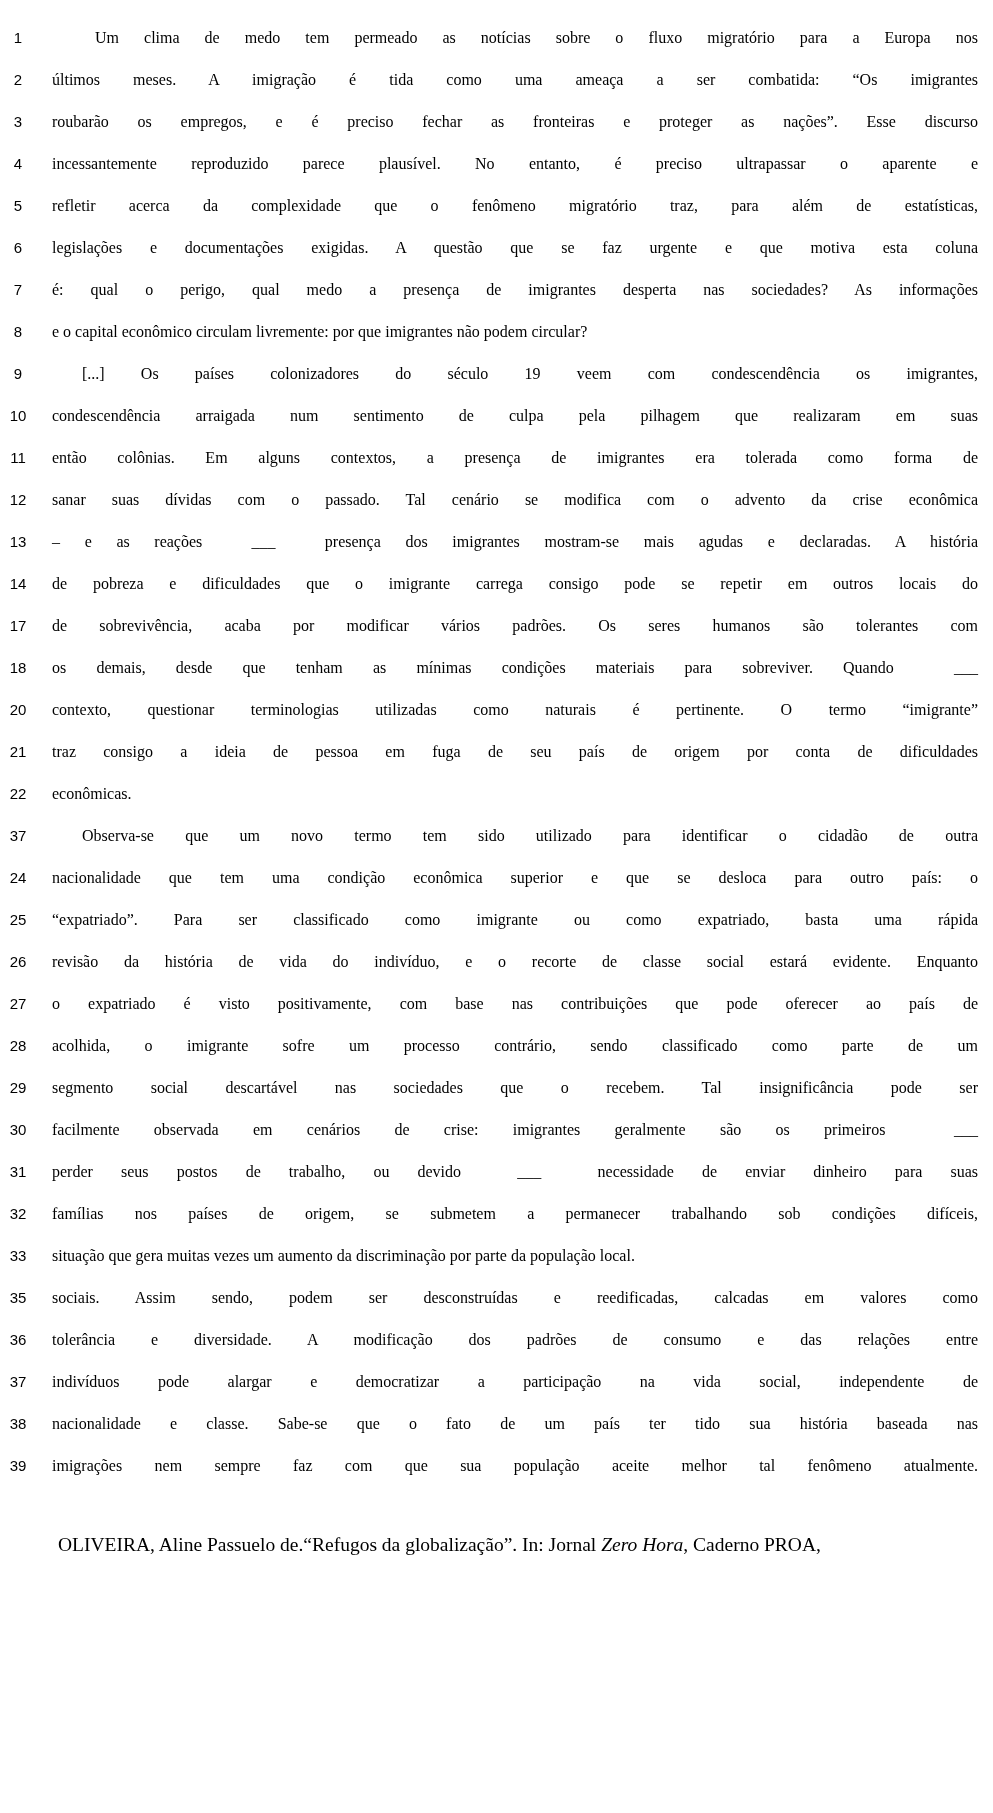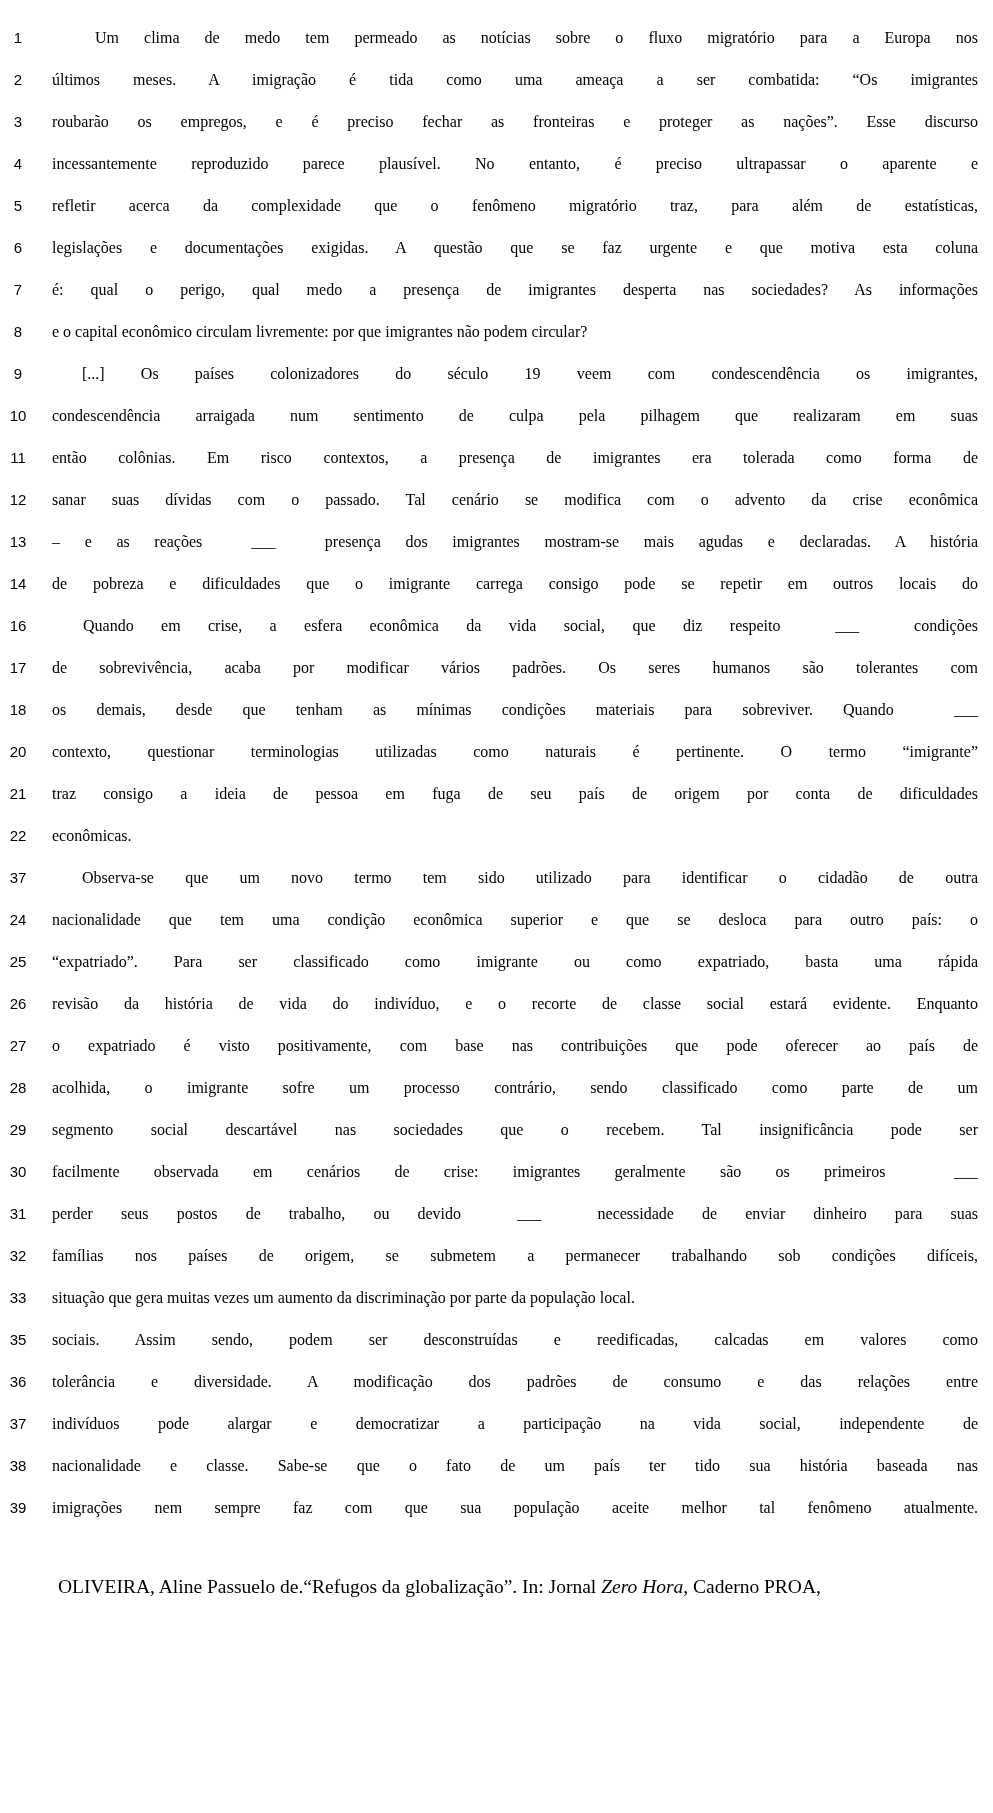--- a/index.html
+++ b/index.html
@@ -108,43 +108,39 @@
     <div class="txt" style="text-indent: 30px;">[...] Os países colonizadores do século 19 veem com condescendência os imigrantes,</div>
   </div>
 
   <div class="row">
     <div class="num">10</div>
     <div class="txt">condescendência arraigada num sentimento de culpa pela pilhagem que realizaram em suas</div>
   </div>
 
   <div class="row">
     <div class="num">11</div>
-    <div class="txt">então colônias. Em risco contextos, a presença de imigrantes era tolerada como forma de</div>
+    <div class="txt">então colônias. Em alguns contextos, a presença de imigrantes era tolerada como forma de</div>
   </div>
 
   <div class="row">
     <div class="num">12</div>
     <div class="txt">sanar suas dívidas com o passado. Tal cenário se modifica com o advento da crise econômica</div>
   </div>
 
   <div class="row">
     <div class="num">13</div>
     <div class="txt">– e as reações &nbsp;___&nbsp; presença dos imigrantes mostram-se mais agudas e declaradas. A história</div>
   </div>
 
   <div class="row">
     <div class="num">14</div>
     <div class="txt">de pobreza e dificuldades que o imigrante carrega consigo pode se repetir em outros locais do</div>
   </div>
 
 
-  <div class="row">
-    <div class="num">16</div>
-    <div class="txt" style="text-indent: 31px;">Quando em crise, a esfera econômica da vida social, que diz respeito &nbsp;___&nbsp; condições</div>
-  </div>
 
   <div class="row">
     <div class="num">17</div>
     <div class="txt">de sobrevivência, acaba por modificar vários padrões. Os seres humanos são tolerantes com</div>
   </div>
 
   <div class="row">
     <div class="num">18</div>
     <div class="txt">os demais, desde que tenham as mínimas condições materiais para sobreviver. Quando &nbsp;___</div>
   </div>

